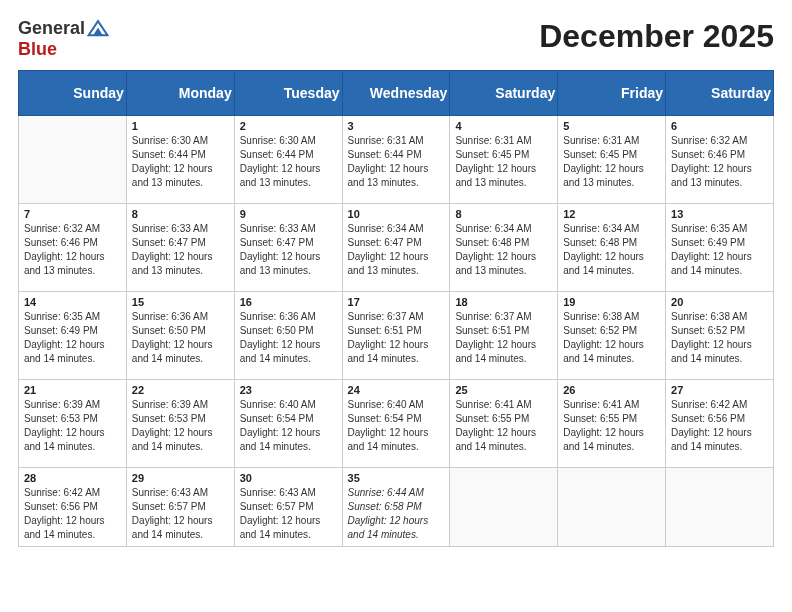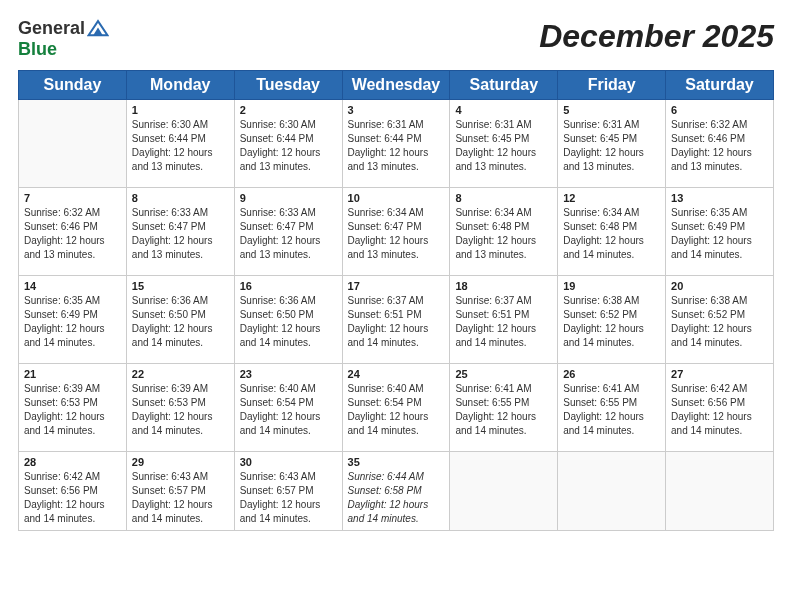--- a/index.html
+++ b/index.html
@@ -27,51 +27,50 @@
       display: flex;
       align-items: center;
       gap: 0;
     }
     .logo-text {
       font-size: 18px;
       font-weight: bold;
       line-height: 1.1;
     }
     .logo-general { color: #333; }
-    .logo-blue { color: #15803d; }
+    .logo-blue { color: #b91c1c; }
     .logo-icon {
       width: 22px;
       height: 22px;
       margin-left: 2px;
     }
     .title-block {
       text-align: left;
-      font-style: italic;
     }
     .month-title {
       font-size: 32px;
       font-weight: bold;
       color: #222;
     }
     .location {
       font-size: 14px;
       color: #444;
     }
     table {
       width: 100%;
       border-collapse: collapse;
       table-layout: fixed;
     }
     .day-header {
       background-color: #2a6ab0;
       color: #fff;
-      text-align: center;
-      font-size: 16px;
+      text-align: right;
+      font-size: 14px;
       font-weight: bold;
-      padding: 5px 2px;
+      padding: 14px 2px;
       border: 1px solid #1e5599;
     }
     .cal-cell {
       vertical-align: top;
       border: 1px solid #ccc;
       padding: 4px 5px;
       font-size: 9.5px;
       color: #333;
       height: 88px;
       background: #fff;

